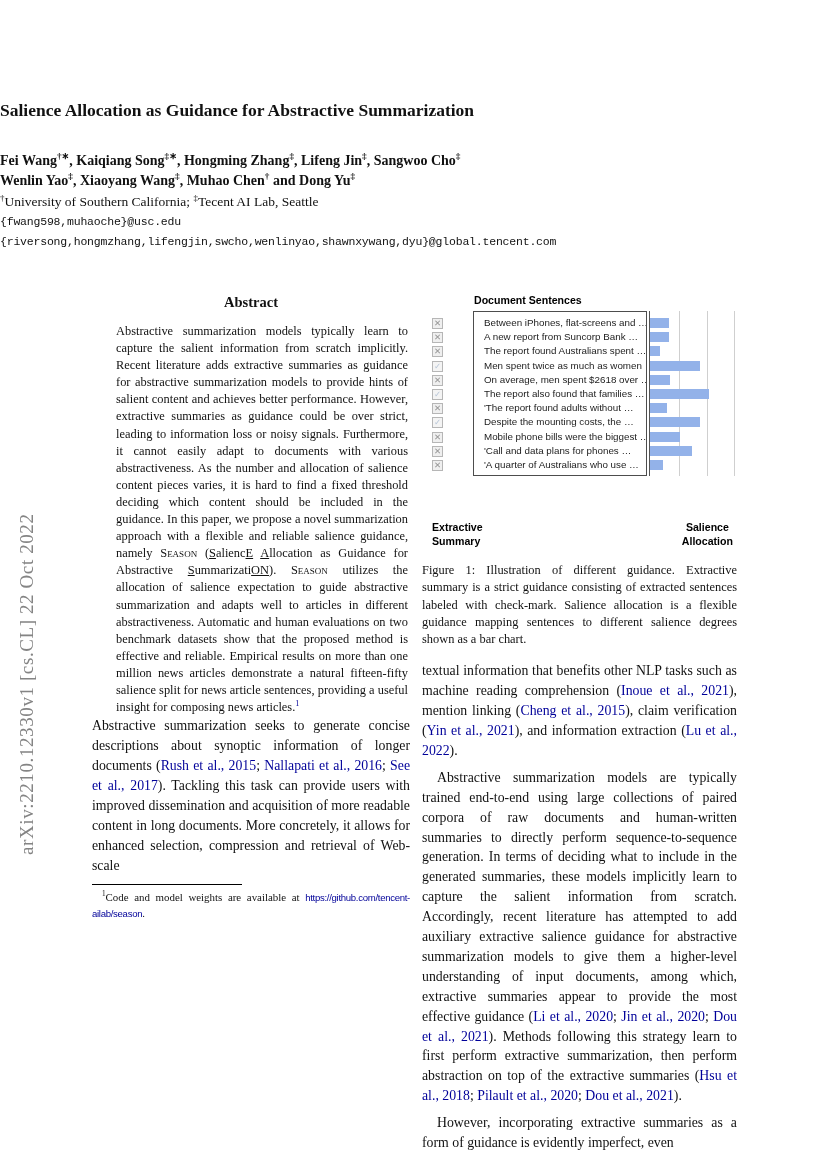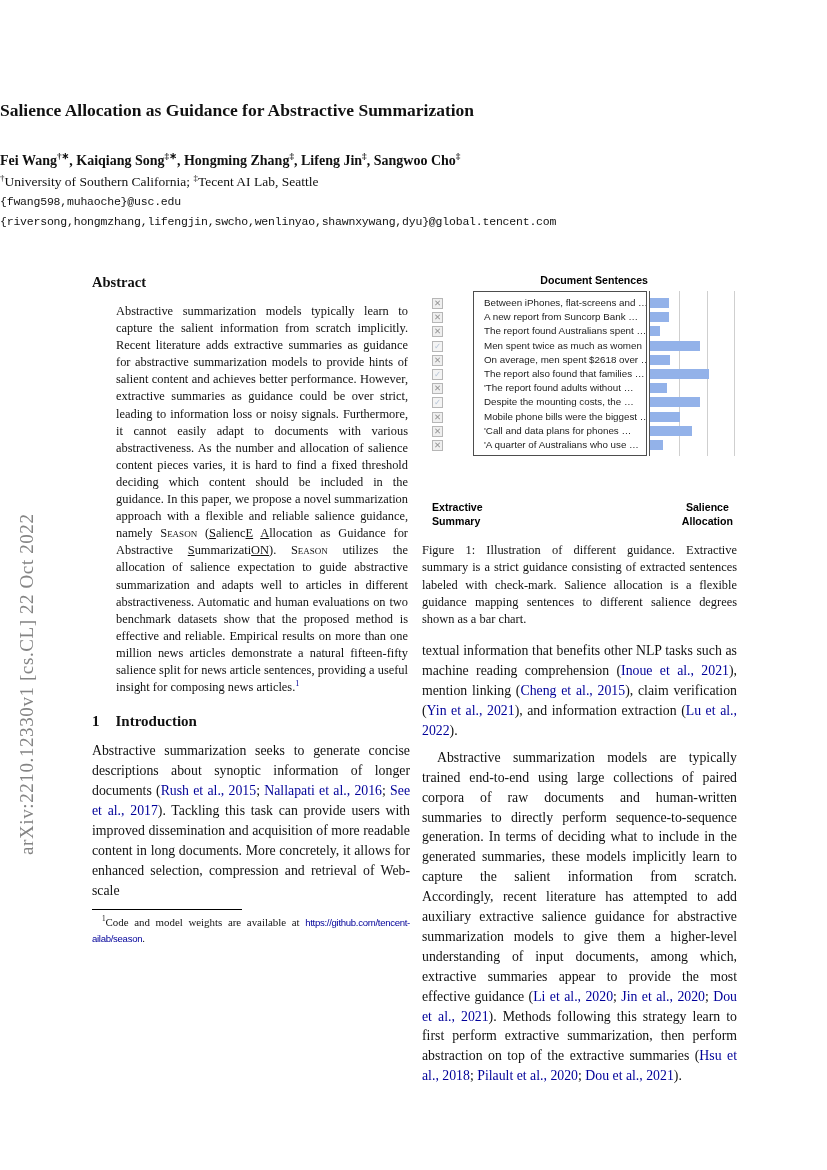--- a/index.html
+++ b/index.html
@@ -18,39 +18,39 @@
   .header { padding-top:100px; text-align:left; }
   .title { margin:0 0 30px 0; font-size:17.5px; font-weight:bold; }
   .authors { font-size:14px; font-weight:bold; line-height:20px; }
   .affiliation { font-size:13.5px; line-height:21px; }
   .email { font-family:"Liberation Mono", monospace; font-size:11.5px; line-height:20px; letter-spacing:-.2px; }
   .sup { vertical-align:super; font-size:.66em; line-height:0; }
   
   .columns { display:flex; margin:40px 90px 0 92px; gap:12px; }
   .col-left { width:318px; }
   .col-right { width:315px; }
-  .abstract-title { margin:2px 0 12px 0; font-size:14.5px; font-weight:bold; }
+  .abstract-title { margin:2px 0 12px 0; font-size:14.5px; font-weight:bold; text-align:center; }
   .abstract-body {
     margin:0 2px 0 24px; font-size:12.4px; line-height:17.1px;
     text-align:justify; hyphens:auto;
   }
   .section-heading { margin:17px 0 11px 0; font-size:15px; font-weight:bold; }
   .secnum { margin-right:16px; }
   .body-par { margin:0 0 7px 0; font-size:13.8px; line-height:19.9px; text-align:justify; hyphens:auto; }
   .indent { text-indent:15px; }
   .cite { color:#000099; }
   .sc { font-variant:small-caps; }
   .u { text-decoration:underline; }
   .mono { font-family:Liberation Sans, sans-serif; font-size:.88em; letter-spacing:-.3px; }
   
   .footnote-rule { width:150px; border-top:1.1px solid #000; margin:9px 0 5px 0; }
   .footnote { margin:0; font-size:10.9px; line-height:14.4px; text-align:justify; text-indent:10px; hyphens:auto; }
   
   .figure1 { margin:2px 0 0 10px; font-family:"Liberation Sans", sans-serif; }
-  .fig-header { margin-left:42px; width:174px; text-align:right; font-size:10.6px; font-weight:bold; color:#000; margin-bottom:5px; }
+  .fig-header { margin-left:42px; width:174px; text-align:left; font-size:10.6px; font-weight:bold; color:#000; margin-bottom:5px; }
   .fig-body { display:flex; align-items:stretch; }
   .cb-col { width:12px; display:flex; flex-direction:column; row-gap:3.2px; padding-top:7px; margin-right:29px; }
   .cbox {
     width:11px; height:11px; box-sizing:border-box;
     border:1px solid #b6b6b6; background:#efefef;
     font-size:8.5px; line-height:9px; text-align:center; color:#949494;
   }
   .cbox.ck { color:#b8c6d8; background:#f4f4f4; }
   .sent-box { width:174px; box-sizing:border-box; border:1.5px solid #4d4d4d; padding:4px 0 3px 10px; }
   .sent { font-size:9.8px; line-height:14.2px; white-space:nowrap; overflow:hidden; color:#1c1c1c; }
@@ -67,32 +67,32 @@
 </head>
 <body>
 
 <div class="page">
 
   <div class="arxiv-strip">arXiv:2210.12330v1  [cs.CL]  22 Oct 2022</div>
 
   <div class="header">
     <h1 class="title">Salience Allocation as Guidance for Abstractive Summarization</h1>
     <div class="authors"><span>Fei Wang</span><span class="sup">†∗</span><span>, Kaiqiang Song</span><span class="sup">‡∗</span><span>, Hongming Zhang</span><span class="sup">‡</span><span>, Lifeng Jin</span><span class="sup">‡</span><span>, Sangwoo Cho</span><span class="sup">‡</span></div>
+    <div class="authors"><span>Wenlin Yao</span><span class="sup">‡</span><span>, Xiaoyang Wang</span><span class="sup">‡</span><span>, Muhao Chen</span><span class="sup">†</span><span> and Dong Yu</span><span class="sup">‡</span></div>
     <div class="affiliation"><span class="sup">†</span><span>University of Southern California;  </span><span class="sup">‡</span><span>Tecent AI Lab, Seattle</span></div>
     <div class="email">{fwang598,muhaoche}@usc.edu</div>
     <div class="email">{riversong,hongmzhang,lifengjin,swcho,wenlinyao,shawnxywang,dyu}@global.tencent.com</div>
   </div>
 
   <div class="columns">
 
     <div class="col-left">
       <h2 class="abstract-title">Abstract</h2>
       <p class="abstract-body"><span>Abstractive summarization models typically learn to capture the salient information from scratch implicitly. Recent literature adds extractive summaries as guidance for abstractive summarization models to provide hints of salient content and achieves better performance. However, extractive summaries as guidance could be over strict, leading to information loss or noisy signals. Furthermore, it cannot easily adapt to documents with various abstractiveness. As the number and allocation of salience content pieces varies, it is hard to find a fixed threshold deciding which content should be included in the guidance. In this paper, we propose a novel summarization approach with a flexible and reliable salience guidance, namely </span><span class="sc">Season</span><span> (</span><span class="u">S</span><span>alienc</span><span class="u">E</span><span> </span><span class="u">A</span><span>llocation as Guidance for Abstractive </span><span class="u">S</span><span>ummarizati</span><span class="u">ON</span><span>). </span><span class="sc">Season</span><span> utilizes the allocation of salience expectation to guide abstractive summarization and adapts well to articles in different abstractiveness. Automatic and human evaluations on two benchmark datasets show that the proposed method is effective and reliable. Empirical results on more than one million news articles demonstrate a natural fifteen-fifty salience split for news article sentences, providing a useful insight for composing news articles.</span><span class="sup cite">1</span></p>
 
-      <h3 class="section-heading"><span class="secnum">1</span><span>Introduction</span></h3>
       <p class="body-par"><span>Abstractive summarization seeks to generate concise descriptions about synoptic information of longer documents (</span><span class="cite">Rush et al., 2015</span><span>; </span><span class="cite">Nallapati et al., 2016</span><span>; </span><span class="cite">See et al., 2017</span><span>). Tackling this task can provide users with improved dissemination and acquisition of more readable content in long documents. More concretely, it allows for enhanced selection, compression and retrieval of Web-scale</span></p>
 
       <div class="footnote-rule"></div>
       <p class="footnote"><span class="sup">1</span><span>Code and model weights are available at </span><span class="mono cite">https://github.com/tencent-ailab/season</span><span>.</span></p>
     </div>
 
     <div class="col-right">
       <div class="figure1">
         <div class="fig-header">Document Sentences</div>
         <div class="fig-body">
@@ -169,16 +169,17 @@
           <div class="fig-label right">
             <span>Salience</span><br>
             <span>Allocation</span>
           </div>
         </div>
       </div>
       <p class="fig-caption">Figure 1: Illustration of different guidance. Extractive summary is a strict guidance consisting of extracted sentences labeled with check-mark. Salience allocation is a flexible guidance mapping sentences to different salience degrees shown as a bar chart.</p>
 
       <p class="body-par"><span>textual information that benefits other NLP tasks such as machine reading comprehension (</span><span class="cite">Inoue et al., 2021</span><span>), mention linking (</span><span class="cite">Cheng et al., 2015</span><span>), claim verification (</span><span class="cite">Yin et al., 2021</span><span>), and information extraction (</span><span class="cite">Lu et al., 2022</span><span>).</span></p>
       <p class="body-par indent"><span>Abstractive summarization models are typically trained end-to-end using large collections of paired corpora of raw documents and human-written summaries to directly perform sequence-to-sequence generation. In terms of deciding what to include in the generated summaries, these models implicitly learn to capture the salient information from scratch. Accordingly, recent literature has attempted to add auxiliary extractive salience guidance for abstractive summarization models to give them a higher-level understanding of input documents, among which, extractive summaries appear to provide the most effective guidance (</span><span class="cite">Li et al., 2020</span><span>; </span><span class="cite">Jin et al., 2020</span><span>; </span><span class="cite">Dou et al., 2021</span><span>). Methods following this strategy learn to first perform extractive summarization, then perform abstraction on top of the extractive summaries (</span><span class="cite">Hsu et al., 2018</span><span>; </span><span class="cite">Pilault et al., 2020</span><span>; </span><span class="cite">Dou et al., 2021</span><span>).</span></p>
+      <p class="body-par indent"><span>However, incorporating extractive summaries as a form of guidance is evidently imperfect, even</span></p>
     </div>
 
   </div>
 </div>
 
 </body></html>

